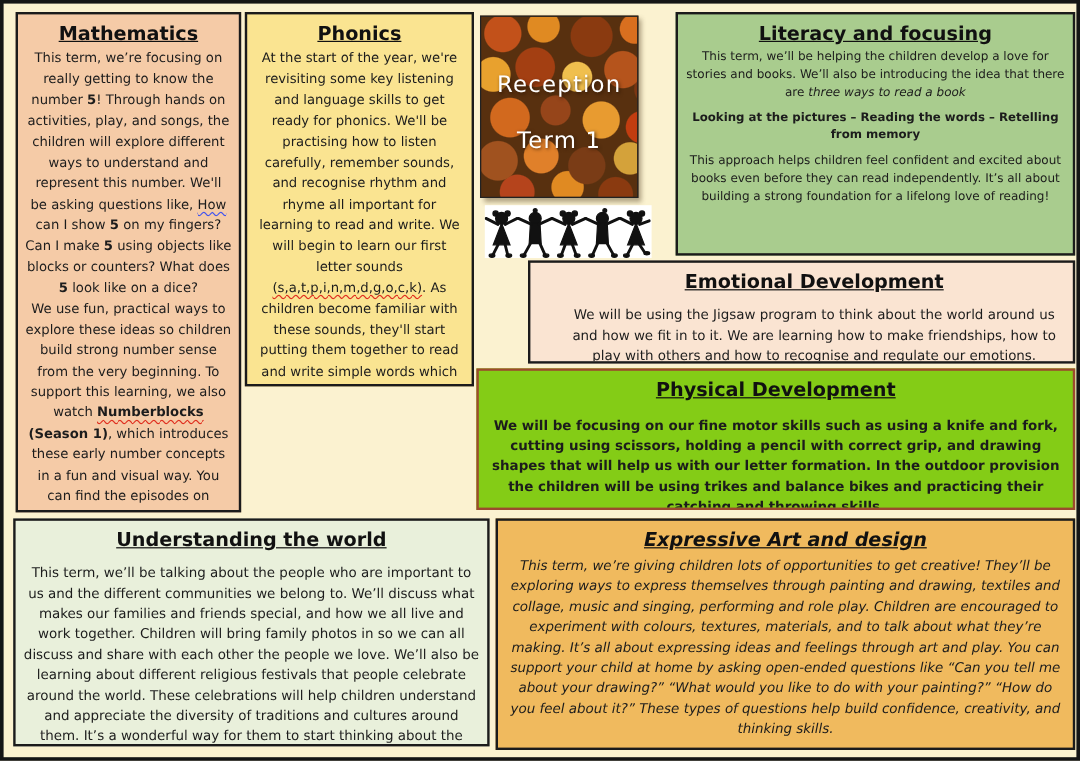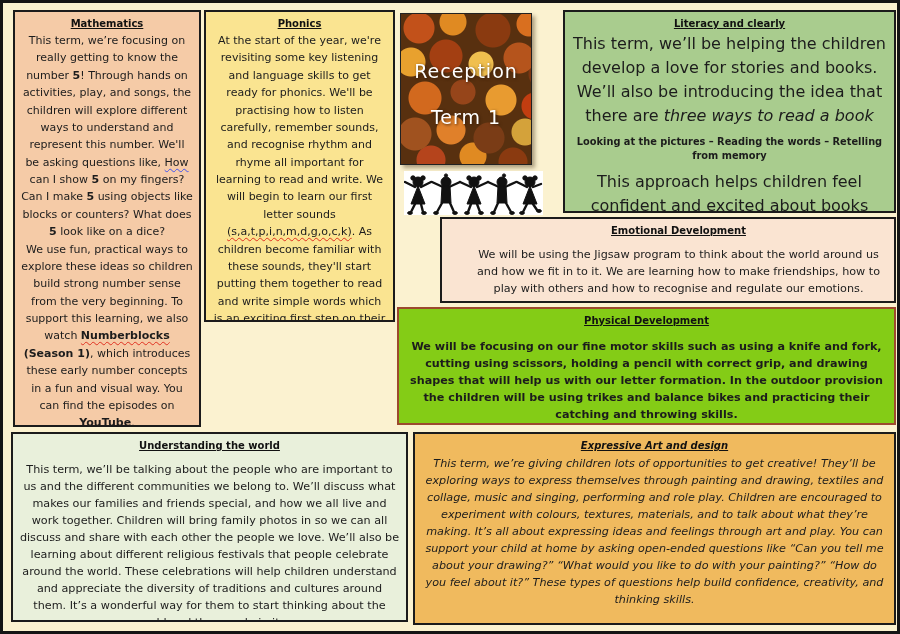--- a/index.html
+++ b/index.html
@@ -6,21 +6,21 @@
   body { background: #ffffff; font-family: "DejaVu Sans", "Liberation Sans", sans-serif; }
   .page {
     position: relative; width: 900px; height: 634px;
     background: #FBF2D0; border: 3px solid #151515; overflow: hidden;
   }
   .box {
     position: absolute; border: 2px solid #1b1b1b; overflow: hidden;
     text-align: center; color: #1c1c1c; padding: 4px 6px;
   }
   .box-title {
-    font-weight: bold; text-decoration: underline; font-size: 10px;
+    font-weight: bold; text-decoration: underline; font-size: 16px;
     padding: 2px 0 3px 0; color: #111;
   }
   .body-text { font-size: 11px; line-height: 1.55; }
   .b { font-weight: bold; }
   .i { font-style: italic; }
   .sq-red  { text-decoration: underline wavy #e03020 1px; text-underline-offset: 2px; }
   .sq-blue { text-decoration: underline wavy #4455ee 1px; text-underline-offset: 2px; }
   .b.sq-red { font-weight: bold; }
 
   
@@ -28,21 +28,21 @@
   .phonics-box   { left: 201px; top: 7px;   width: 191px; height: 312px; background: #FAE491; }
   .math-box .body-text, .phonics-box .body-text { font-size: 11px; line-height: 1.58; }
 
   
   .literacy-box  { left: 560px; top: 7px;   width: 333px; height: 203px; background: #A9CC8E; }
   .emotional-box { left: 437px; top: 214px; width: 456px; height: 86px;  background: #FAE4D2; padding-left: 27px; }
   .physical-box  { left: 394px; top: 304px; width: 499px; height: 118px; background: #84cc16; border-color: #9c4a2e; }
   .understand-box{ left: 8px;   top: 429px; width: 397px; height: 190px; background: #E9F0DB; }
   .expressive-box{ left: 410px; top: 429px; width: 483px; height: 193px; background: #F0BA5E; font-style: italic; }
 
-  .literacy-box .body-text { font-size: 16px; line-height: 1.5; }
+  .literacy-box .body-text { font-size: 10px; line-height: 1.5; }
   .literacy-mid { font-size: 9.8px; font-weight: bold; line-height: 1.45; margin: 7px 0; }
   .emotional-box .body-text, .physical-box .body-text,
   .understand-box .body-text, .expressive-box .body-text { font-size: 11.2px; line-height: 1.52; }
   .emotional-box .body-text { margin-top: 7px; }
   .physical-box .body-text { margin-top: 9px; font-weight: bold; }
   .understand-box .body-text { margin-top: 7px; }
   .expressive-box .body-text { margin-top: 1px; }
 
   
   .leaves {
@@ -160,21 +160,21 @@
           <path d="M-3,16 L-13,11 M3,16 L11,13" fill="none" stroke-width="2.4" stroke-linecap="round"></path>
           <path d="M-3,33 L-7,41 M3,33 L7,39" fill="none" stroke-width="2.4" stroke-linecap="round"></path>
           <ellipse cx="-8" cy="42" rx="2.4" ry="1.4"></ellipse>
             <ellipse cx="9" cy="40" rx="2.4" ry="1.4"></ellipse>
         </g>
       </g>
     </svg>
   </div>
 
   <div class="box literacy-box">
-    <div class="box-title">Literacy and clearly</div>
+    <div class="box-title">Literacy and focusing</div>
     <div class="body-text"><span>This term, we’ll be helping the children develop a love for stories and books. We’ll also be introducing the idea that there are </span><span class="i">three ways to read a book</span></div>
     <div class="literacy-mid">Looking at the pictures – Reading the words – Retelling from memory</div>
     <div class="body-text">This approach helps children feel confident and excited about books even before they can read independently. It’s all about building a strong foundation for a lifelong love of reading!</div>
   </div>
 
   <div class="box emotional-box">
     <div class="box-title">Emotional Development</div>
     <div class="body-text">We will be using the Jigsaw program to think about the world around us and how we fit in to it. We are learning how to make friendships, how to play with others and how to recognise and regulate our emotions.</div>
   </div>
 

